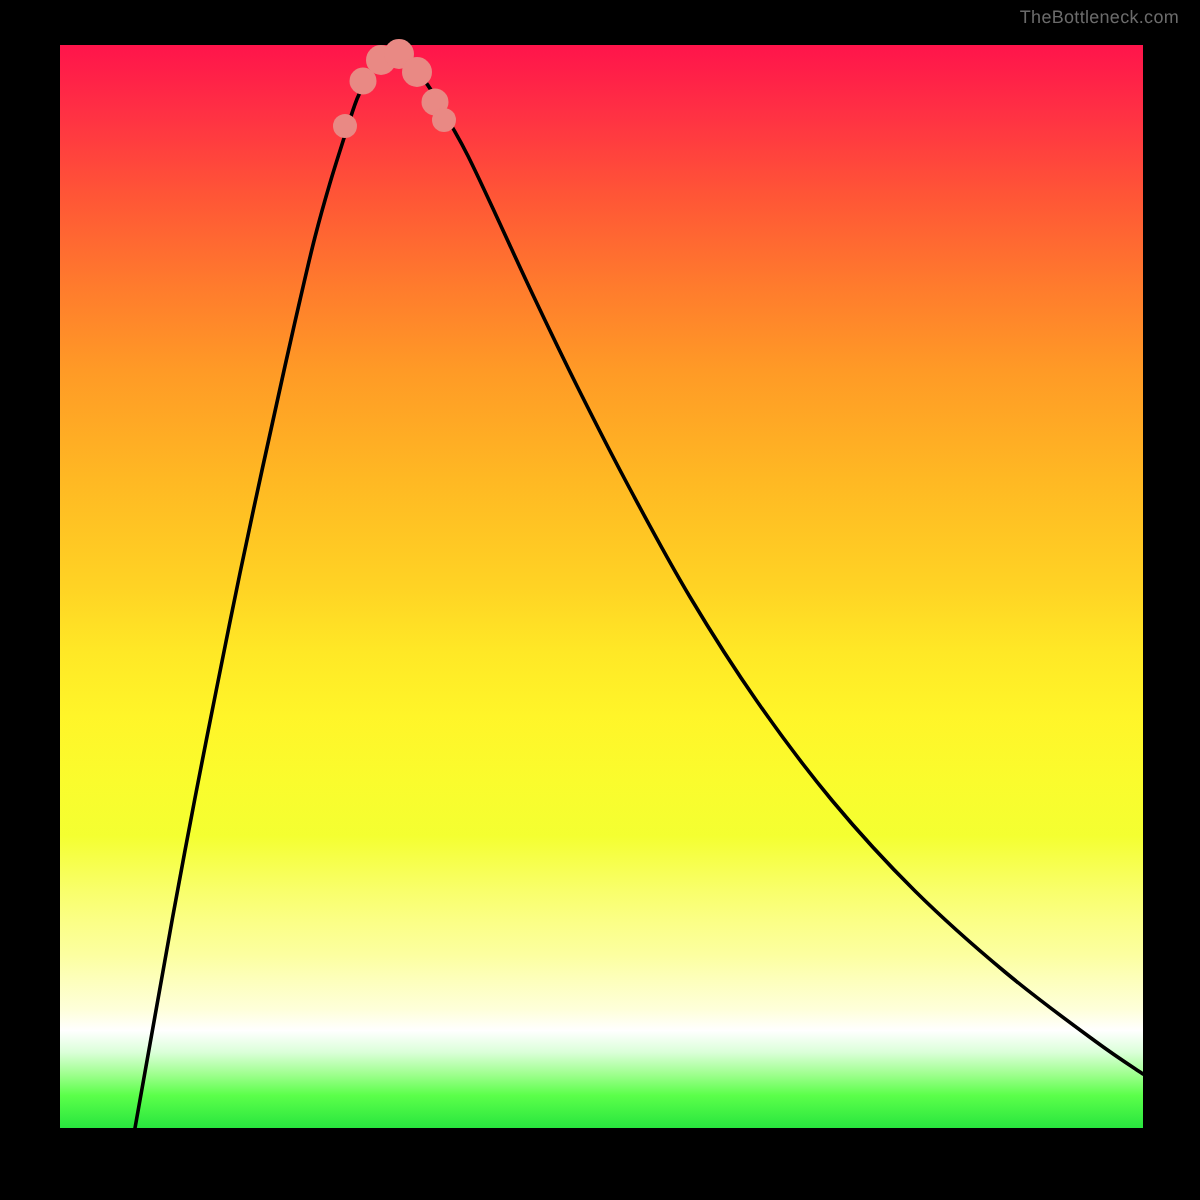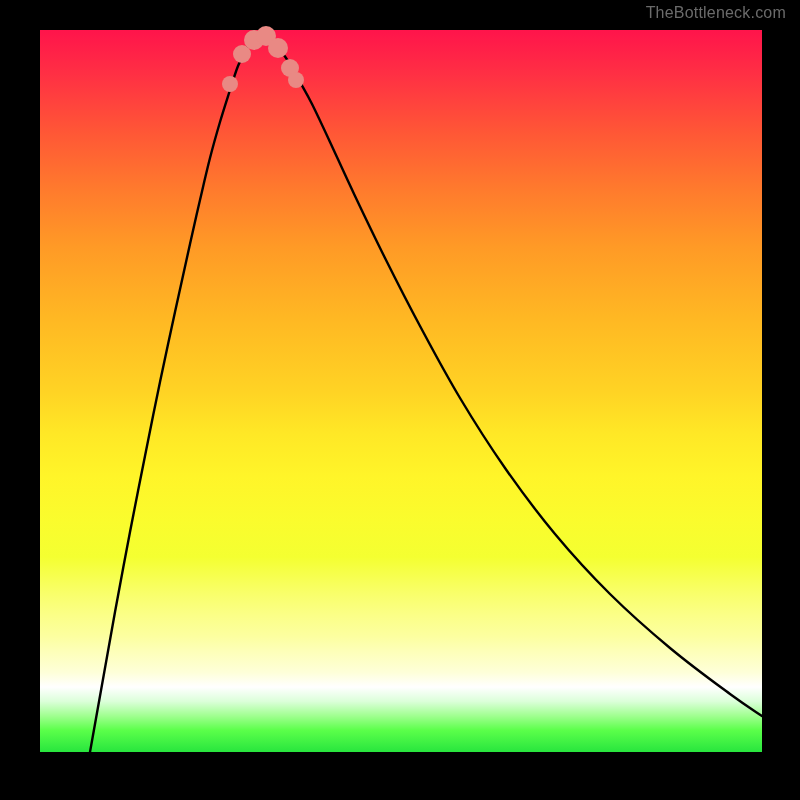--- a/index.html
+++ b/index.html
@@ -14,21 +14,21 @@
     position: relative;
     width: 800px;
     height: 800px;
     background: #000;
   }
   .watermark {
     position: absolute;
     top: 4px;
     right: 14px;
     color: #6b6b6b;
-    font-size: 16px;
+    font-size: 12px;
     font-weight: 500;
     z-index: 10;
     letter-spacing: 0.2px;
   }
   .plot-area {
     position: absolute;
     left: 40px;
     top: 30px;
     width: 722px;
     height: 722px;

